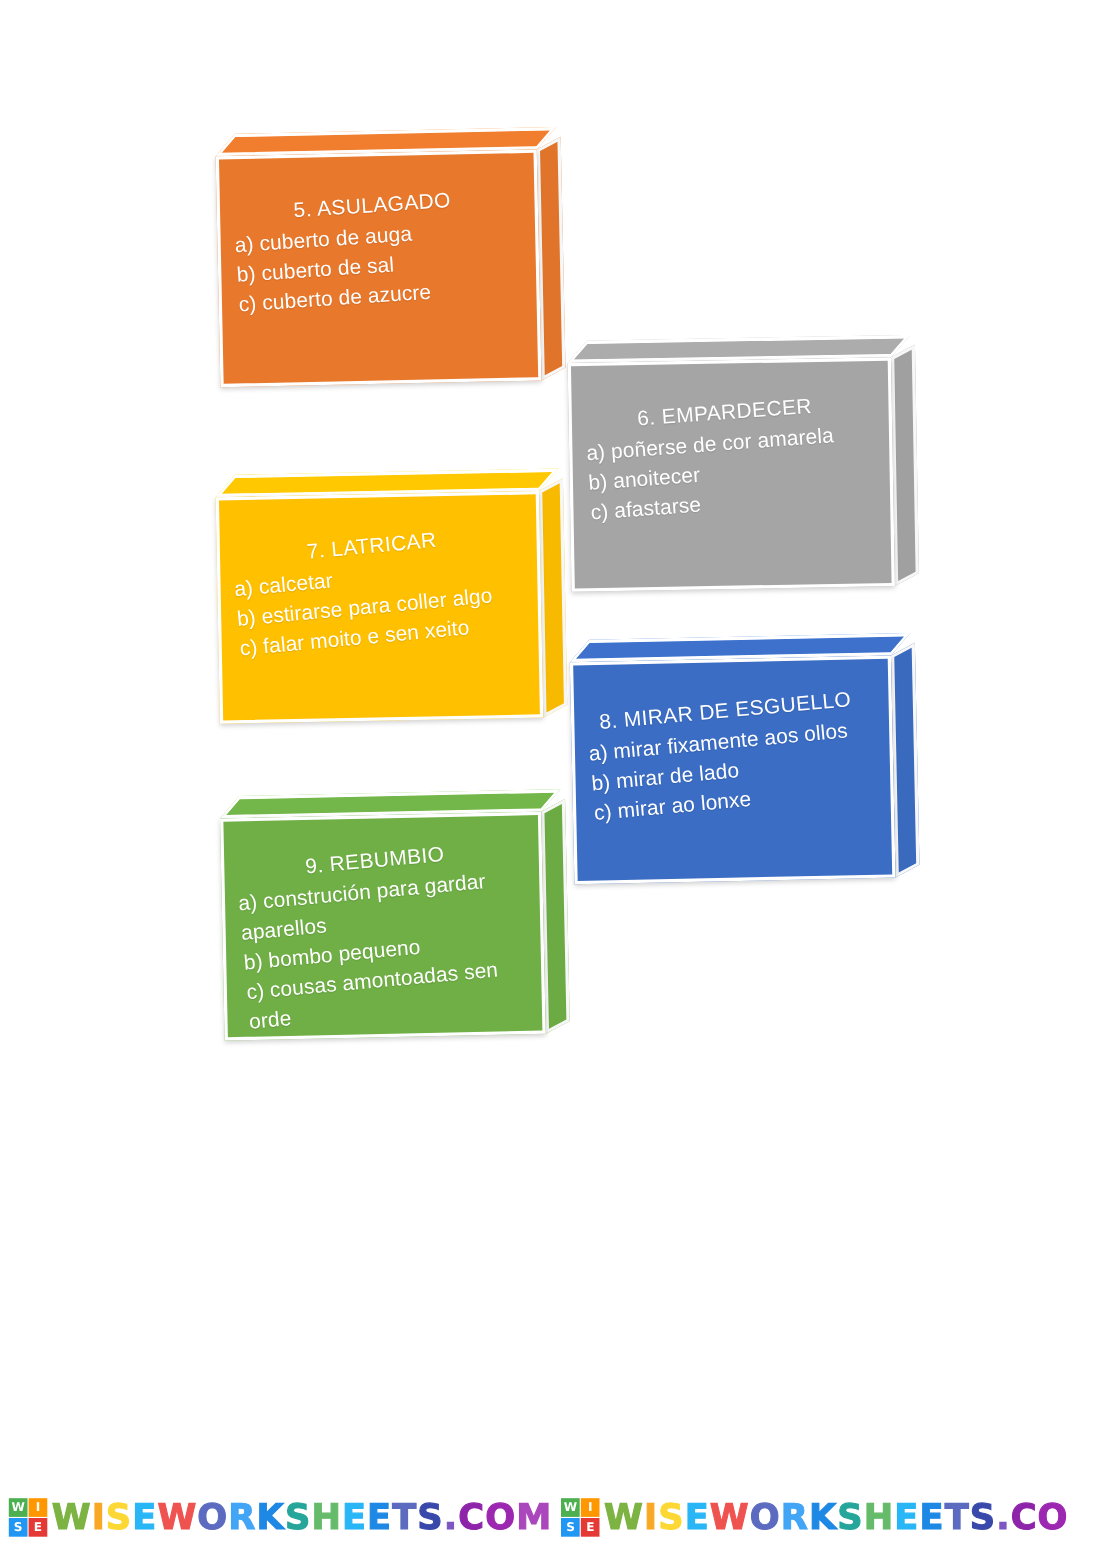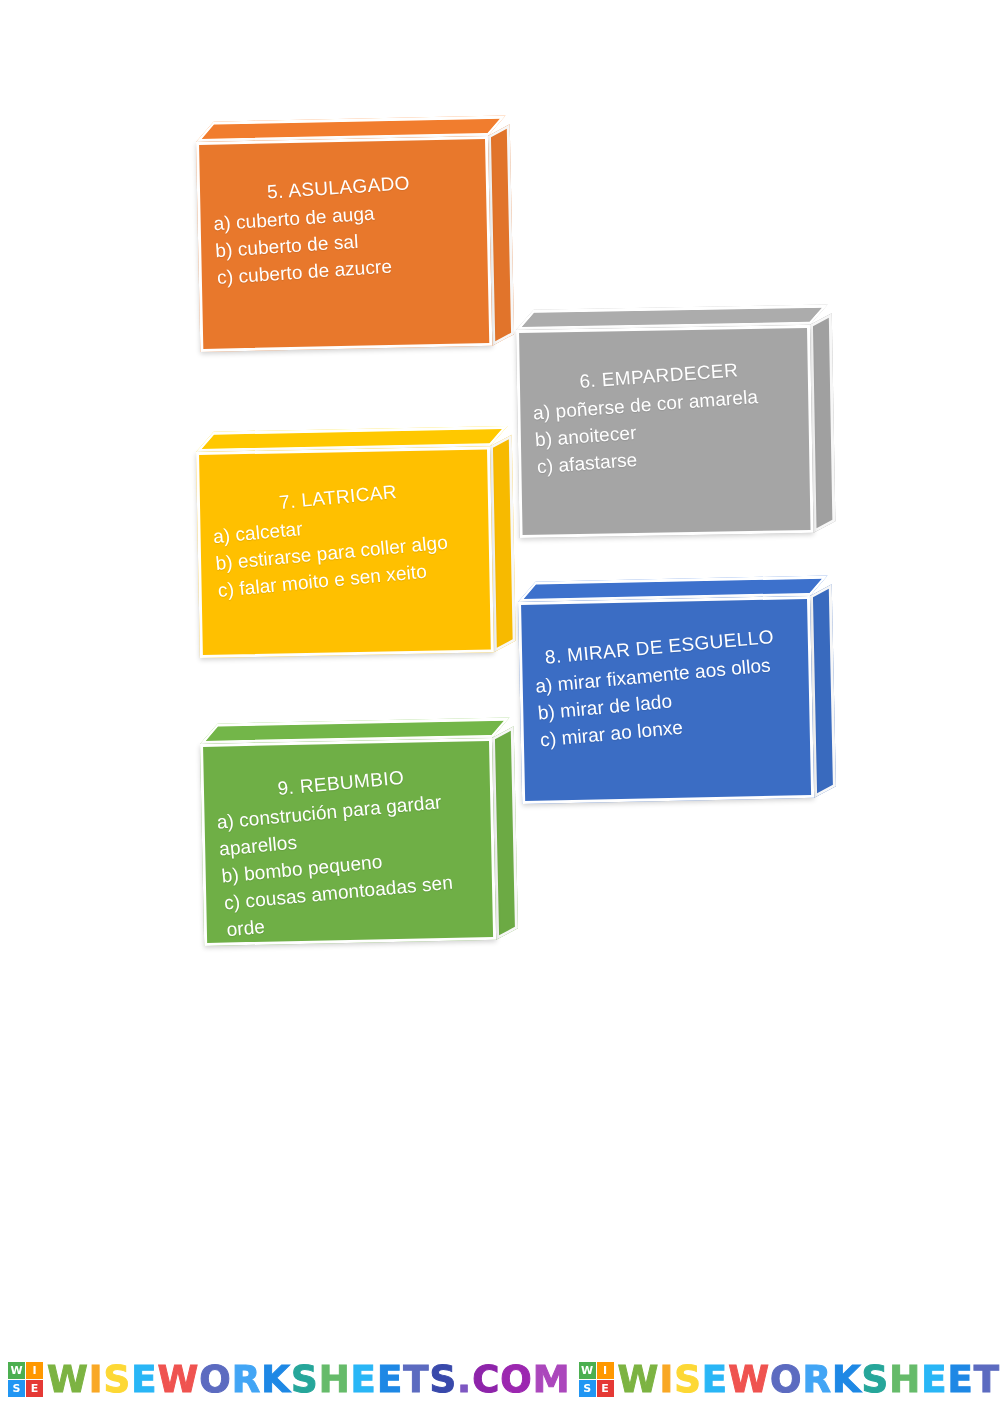--- a/index.html
+++ b/index.html
@@ -129,21 +129,21 @@
     font-size: 11px;
     font-weight: bold;
     color: #ffffff;
     text-align: center;
     line-height: 17px;
     font-family: "DejaVu Sans", sans-serif;
   }
   .wm-word {
     font-family: "DejaVu Sans", sans-serif;
     font-weight: bold;
-    font-size: 37px;
+    font-size: 32px;
     letter-spacing: 1px;
     white-space: nowrap;
     line-height: 1;
   }
   .wm-word span {
     -webkit-text-stroke: 1px currentColor;
     color: transparent;
   }
 </style>
 </head>

